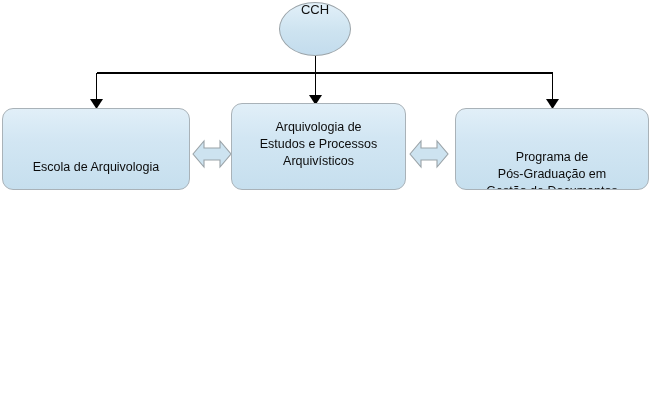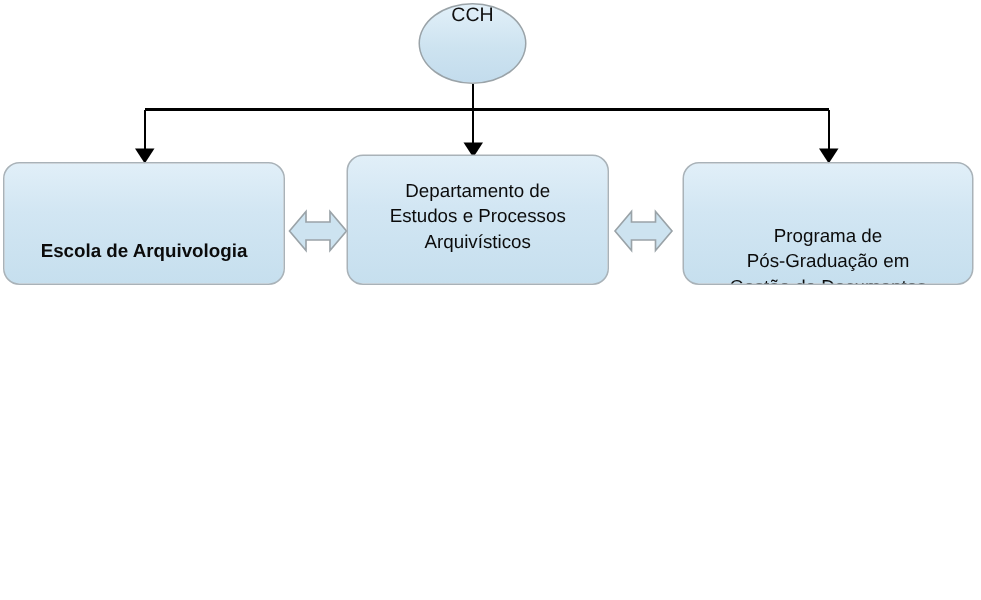--- a/index.html
+++ b/index.html
@@ -81,21 +81,20 @@
   
   #box-escola {
     left: 2px;
     top: 108px;
     width: 188px;
     height: 82px;
     align-items: center;
   }
   #box-escola .process-box-label {
     padding-top: 36px;
-    font-weight: bold;
   }
 
   
   #box-departamento {
     left: 231px;
     top: 103px;
     width: 175px;
     height: 87px;
     align-items: center;
   }
@@ -160,21 +159,21 @@
     <span class="process-box-label">Escola de Arquivologia</span>
   </div>
 
   <div class="bidir-arrow" id="bidir-arrow-1">
     <svg viewBox="0 0 44 40">
       <polygon points="3,20 14,7 14,14 30,14 30,7 41,20 30,33 30,26 14,26 14,33" fill="#cde3f0" stroke="#9aa3a8" stroke-width="1.1" stroke-linejoin="miter"></polygon>
     </svg>
   </div>
 
   <div class="process-box" id="box-departamento">
-    <span class="process-box-label">Departamento de
+    <span class="process-box-label">Arquivologia de
 Estudos e Processos
 Arquivísticos</span>
   </div>
 
   <div class="bidir-arrow" id="bidir-arrow-2">
     <svg viewBox="0 0 44 40">
       <polygon points="3,20 14,7 14,14 30,14 30,7 41,20 30,33 30,26 14,26 14,33" fill="#cde3f0" stroke="#9aa3a8" stroke-width="1.1" stroke-linejoin="miter"></polygon>
     </svg>
   </div>
 

